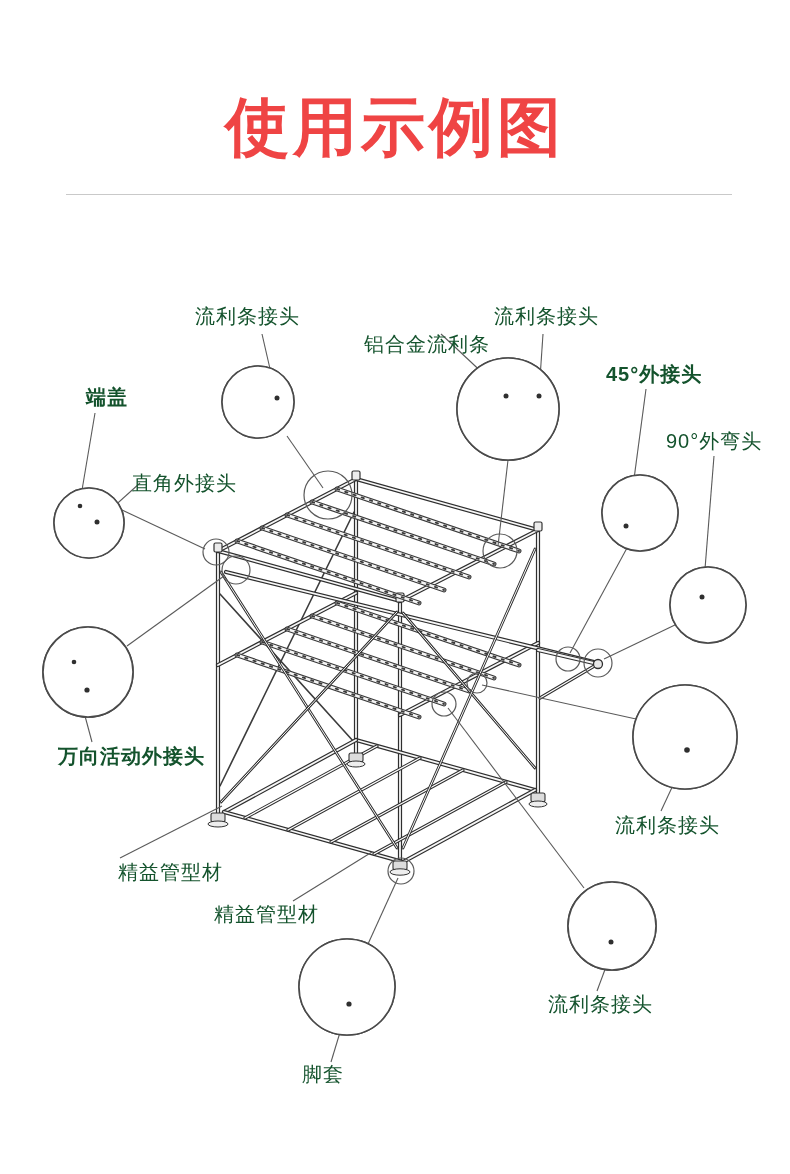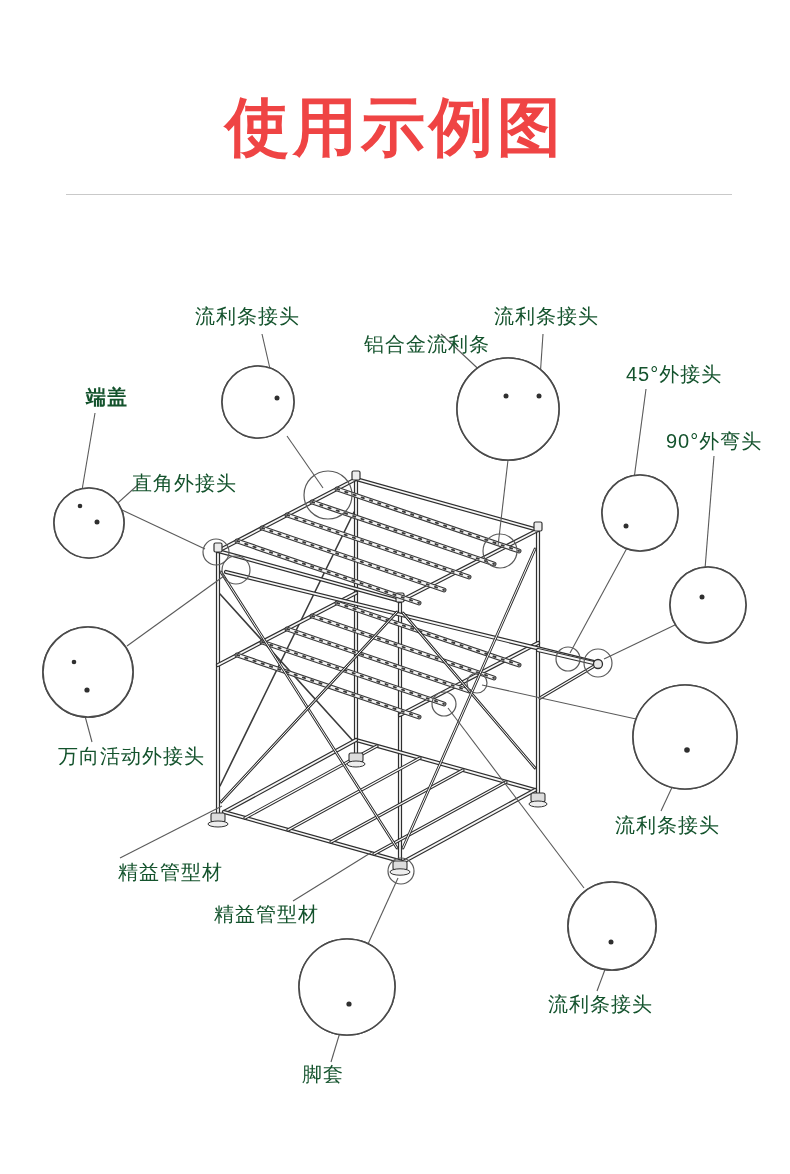--- a/index.html
+++ b/index.html
@@ -389,24 +389,24 @@
       <circle class="dot" cx="702" cy="597" r="2.5"></circle>
       <circle class="dot" cx="687" cy="750" r="2.8"></circle>
       <circle class="dot" cx="611" cy="942" r="2.5"></circle>
       <circle class="dot" cx="349" cy="1004" r="2.6"></circle>
     </g>
   </svg>
 
   <div class="lbl" style="left:195px;top:303px;">流利条接头</div>
   <div class="lbl" style="left:364px;top:303px;margin-top:28px;">铝合金流利条</div>
   <div class="lbl" style="left:494px;top:303px;">流利条接头</div>
-  <div class="lbl" style="left:626px;top:361px;">45°外接头</div>
+  <div class="lbl" style="left:606px;top:361px;font-weight:bold;">45°外接头</div>
   <div class="lbl" style="left:666px;top:428px;text-align:right;">90°外弯头</div>
   <div class="lbl" style="left:86px;top:384px;font-weight:bold;">端盖</div>
   <div class="lbl" style="left:132px;top:470px;">直角外接头</div>
-  <div class="lbl" style="left:58px;top:743px;">万向活动外接头</div>
+  <div class="lbl" style="left:58px;top:743px;font-weight:bold;">万向活动外接头</div>
   <div class="lbl" style="left:118px;top:859px;">精益管型材</div>
   <div class="lbl" style="left:214px;top:901px;">精益管型材</div>
   <div class="lbl" style="left:615px;top:812px;">流利条接头</div>
   <div class="lbl" style="left:548px;top:991px;">流利条接头</div>
   <div class="lbl" style="left:302px;top:1061px;font-family:Liberation Serif, serif;">脚套</div>
 
 </div>
 
 </body></html>

